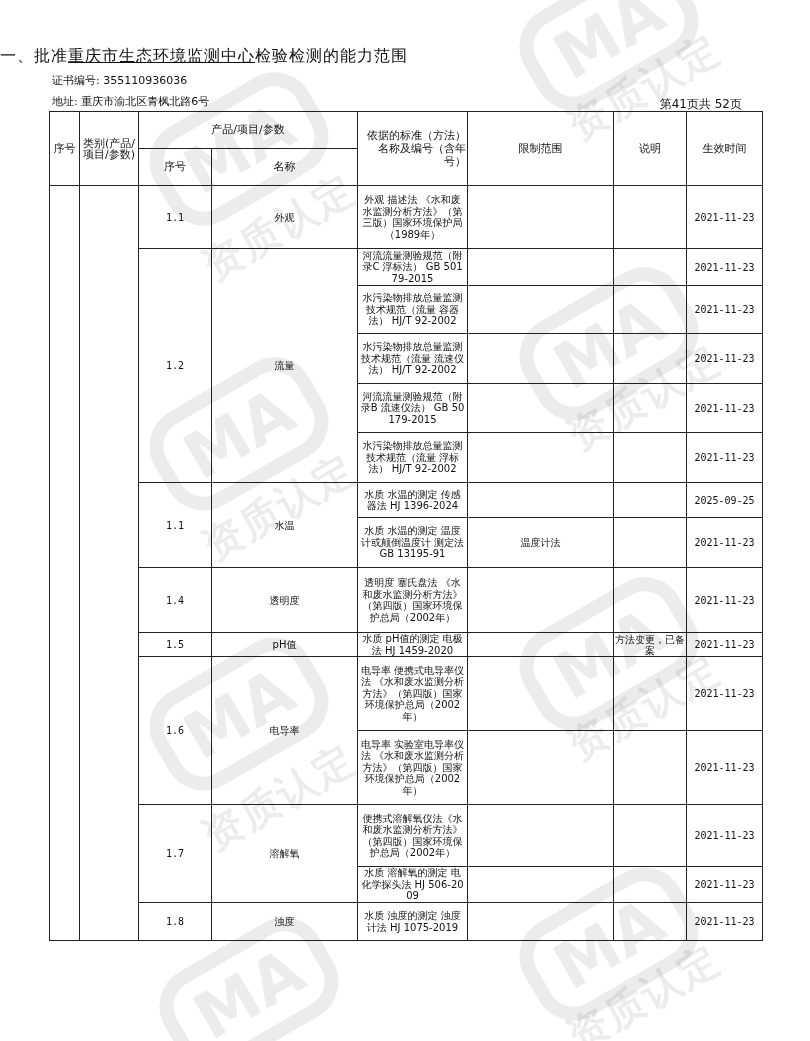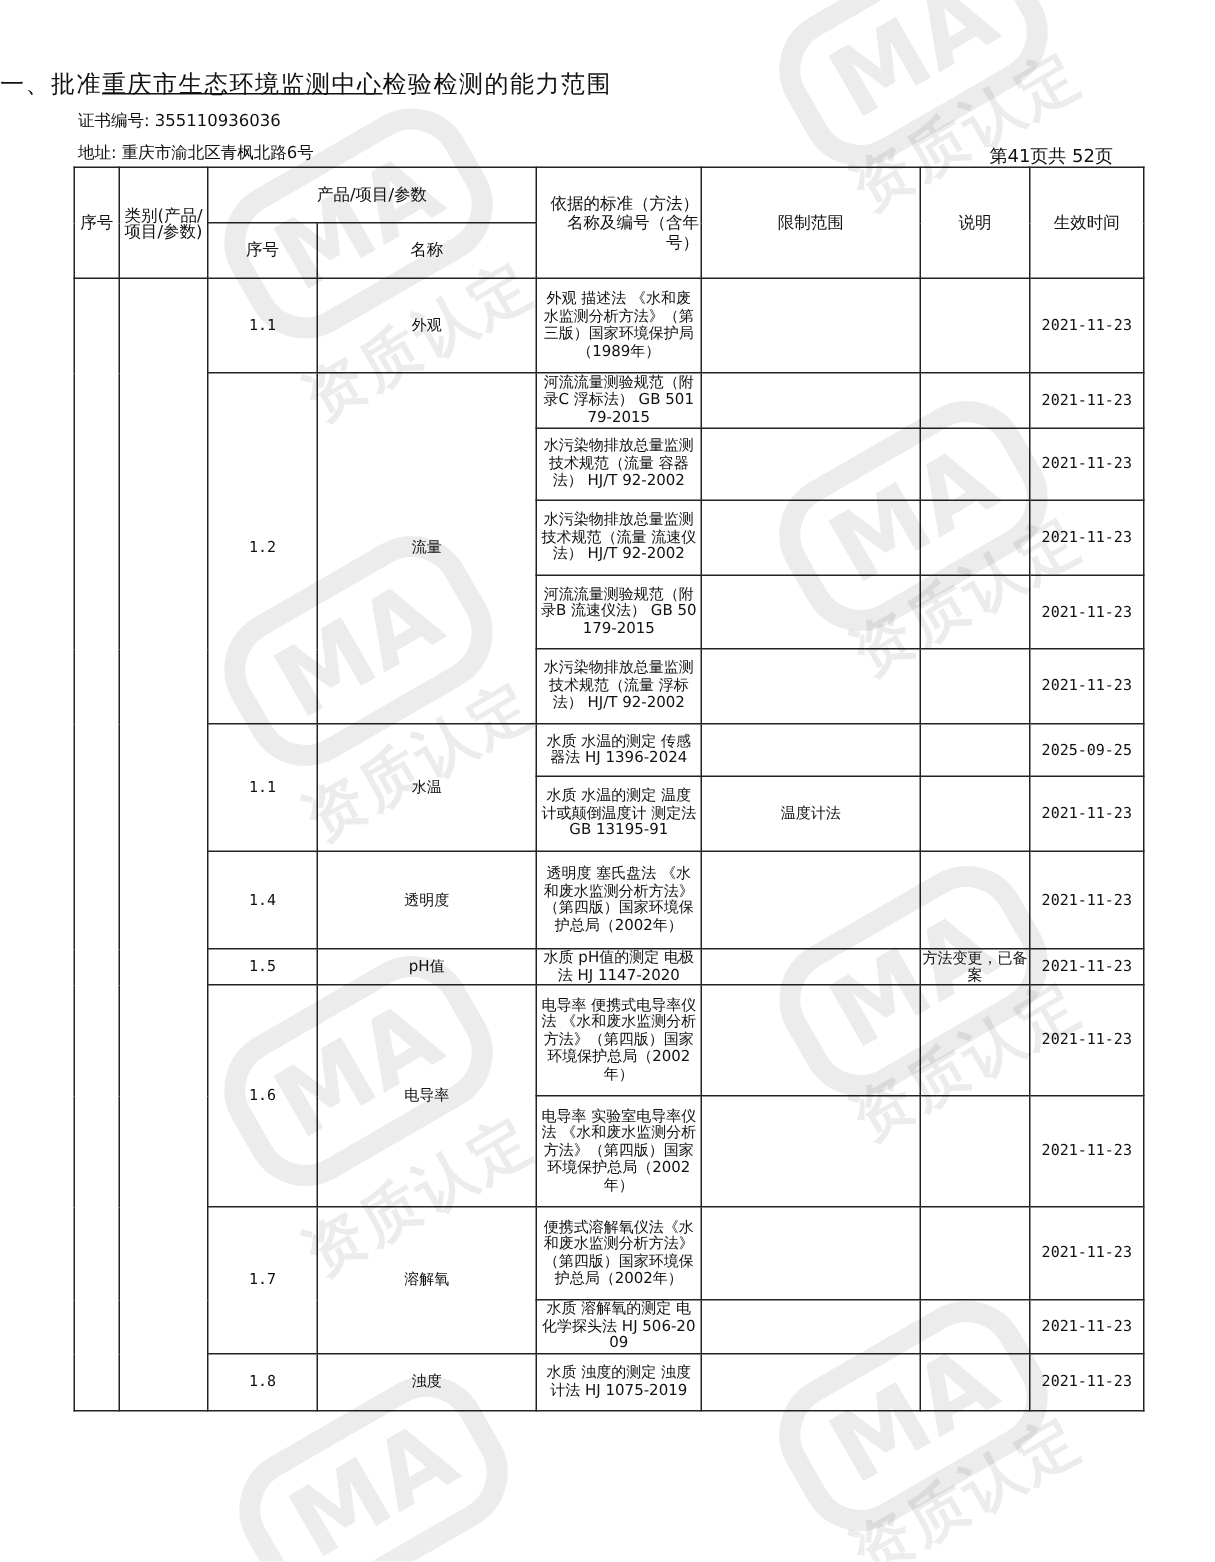--- a/index.html
+++ b/index.html
@@ -143,21 +143,21 @@
       <td>透明度</td>
       <td class="std">透明度 塞氏盘法 《水和废水监测分析方法》（第四版）国家环境保护总局（2002年）</td>
       <td></td>
       <td class="note"></td>
       <td class="date">2021-11-23</td>
     </tr>
 
     <tr style="height:24px">
       <td class="num">1.5</td>
       <td>pH值</td>
-      <td class="std">水质 pH值的测定 电极法 HJ 1147-2020</td>
+      <td class="std">水质 pH值的测定 电极法 HJ 1459-2020</td>
       <td></td>
       <td class="note">方法变更，已备案</td>
       <td class="date">2021-11-23</td>
     </tr>
 
     <tr style="height:74px">
       <td rowspan="2" class="num">1.6</td>
       <td rowspan="2">电导率</td>
       <td class="std">电导率 便携式电导率仪法 《水和废水监测分析方法》（第四版）国家环境保护总局（2002年）</td>
       <td></td>

